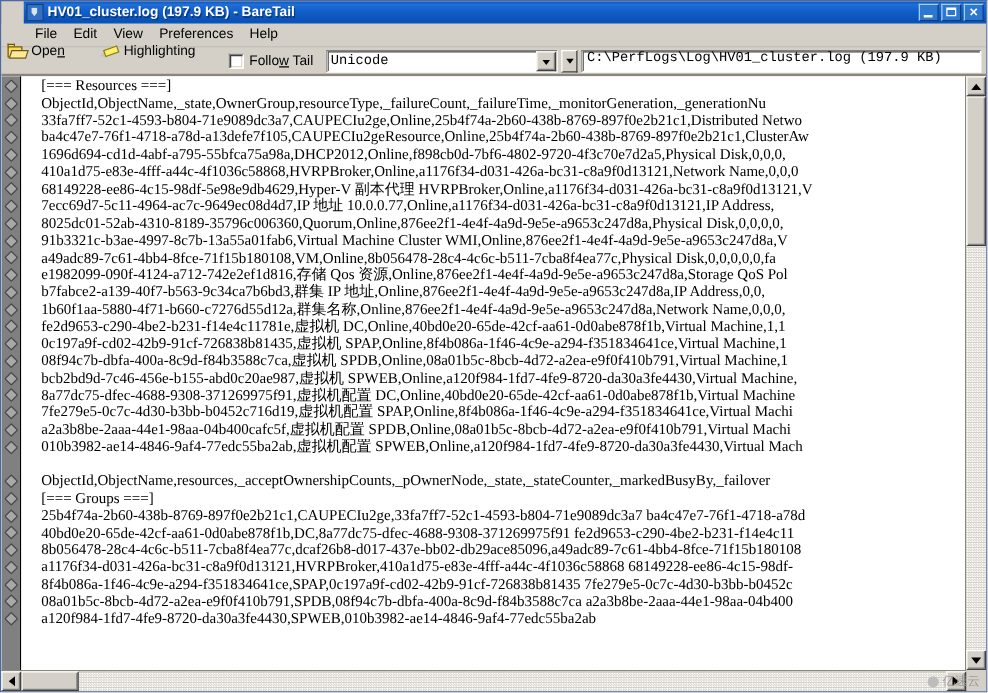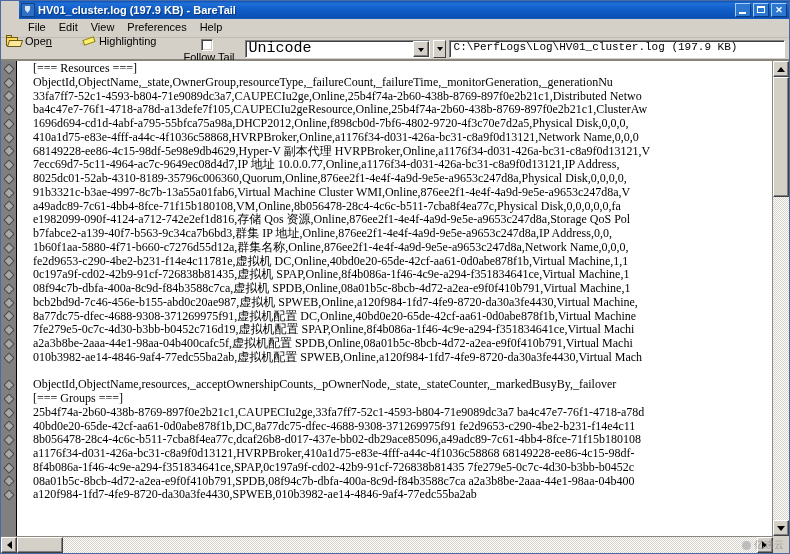--- a/index.html
+++ b/index.html
@@ -207,21 +207,20 @@
 
   .tool-check {
     display: flex;
     align-items: center;
     height: 20px;
     padding: 0 6px 0 6px;
     font-family: "Liberation Sans", sans-serif;
     font-size: 11px;
     white-space: nowrap;
     cursor: default;
-    flex-direction: column;
   }
   .checkbox {
     width: 12px; height: 12px;
     background: #ffffff;
     border: 1px solid;
     border-color: #808080 #ffffff #ffffff #808080;
     box-shadow: inset 1px 1px 0 #404040, inset -1px -1px 0 #d4d0c8;
     box-sizing: border-box;
     margin-right: 4px;
     flex: 0 0 12px;
@@ -235,21 +234,21 @@
     border-color: #808080 #ffffff #ffffff #808080;
     box-shadow: inset 1px 1px 0 #404040;
     box-sizing: border-box;
     display: flex;
     align-items: center;
     margin-left: 4px;
     position: relative;
   }
   .combo-value {
     font-family: "Liberation Mono", monospace;
-    font-size: 15px;
+    font-size: 11px;
     padding-left: 3px;
     color: #000;
     flex: 1 1 auto;
     white-space: nowrap;
     overflow: hidden;
   }
   .combo-arrow {
     width: 16px;
     height: 16px;
     flex: 0 0 16px;

